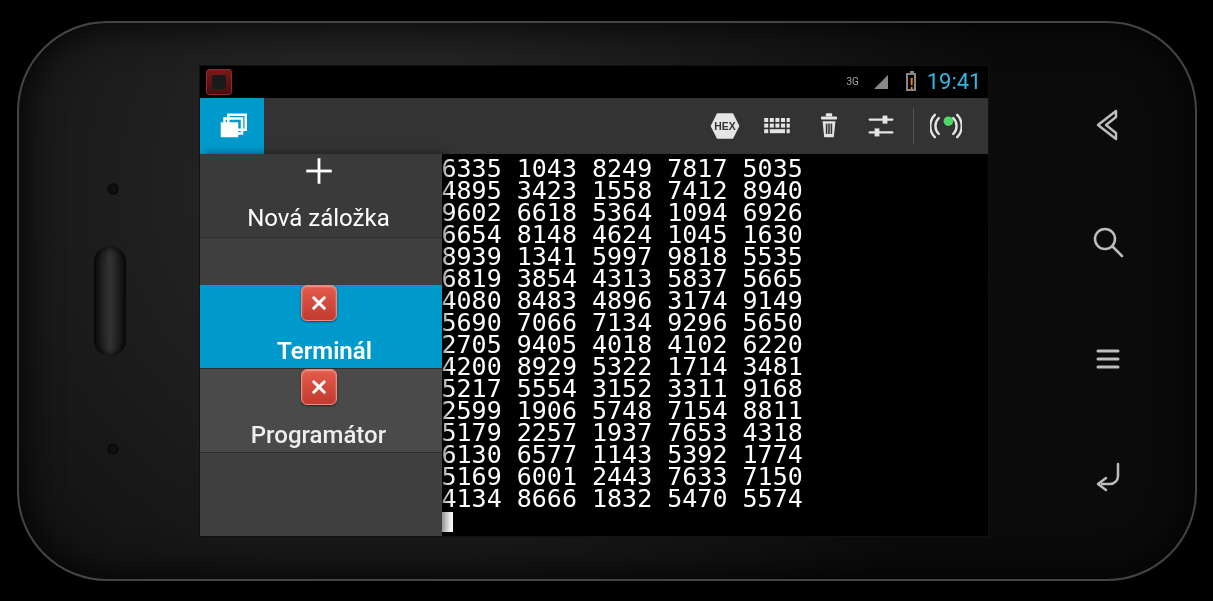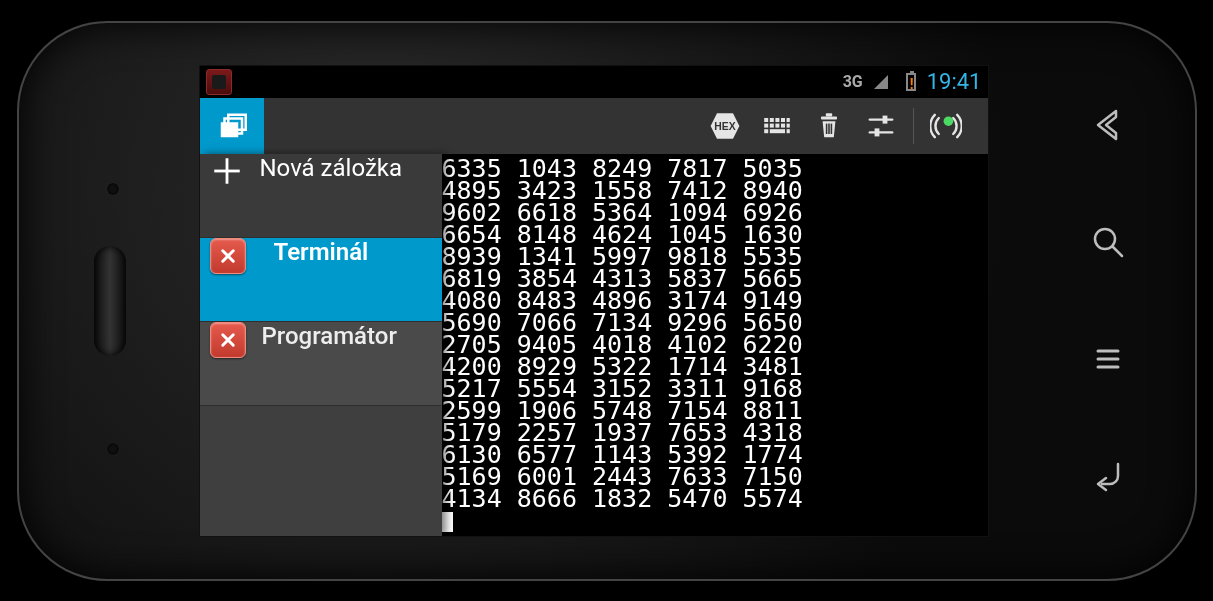--- a/index.html
+++ b/index.html
@@ -75,21 +75,21 @@
   }
   .statusbar .app-chip::before{
     content:"";
     position:absolute; inset:5px;
     background:#1a1a1a;
     border-radius:2px;
   }
   .statusbar .spacer { flex:1; }
   .statusbar .clock { color:#33b5e5; font-size: 22px; margin-left:6px; font-weight:400;}
   .st-icon { width:24px; height:24px; margin-left:4px; display:flex; align-items:center; justify-content:center;}
-  .sig-3g { font-size:16px; color:#aaa;font-weight:bold; }
+  .sig-3g { font-size:10px; color:#aaa; }
   .sig-tri {
     width:0; height:0;
     border-left:14px solid transparent;
     border-bottom:14px solid #888;
   }
   .batt {
     width:10px; height:18px; border:2px solid #888; position:relative; margin-left:4px;
   }
   .batt::before{ content:""; position:absolute; top:-4px; left:2px; width:4px; height:2px; background:#888;}
   .batt-warn{ position:absolute; left:2px; top:1px; font-size:14px; color:#ff7a00; font-weight:bold;}
@@ -117,30 +117,31 @@
   .main { flex:1; display:flex; position:relative; background:#000;}
   .sidebar {
     width: 242px;
     background: #3f3f3f;
     display:flex; flex-direction:column;
     box-shadow: 4px 0 8px rgba(0,0,0,0.5);
     z-index:2;
   }
   .tabitem {
     height: 84px;
-    display:flex; align-items:flex-start;
+    display:flex; align-items:center;
     padding: 0 14px 0 10px;
     gap: 16px;
     color:#fff;
     font-size:24px;
     border-bottom:1px solid #2e2e2e;
     background:#505050;
+    flex-direction:column;
   }
   .tabitem.newtab { background:#3a3a3a; }
-  .tabitem.active { background:#0099cc; }
+  .tabitem.active { background:#0099cc;margin-top:47px; }
   .tabitem.inactive { background:#4a4a4a; }
   .plus { width:34px; height:34px; display:flex; align-items:center; justify-content:center;}
   .plus svg { width:34px; height:34px; stroke:#fff; stroke-width:2;}
   .closebtn {
     width:36px; height:36px;
     background: linear-gradient(#e55b4d,#c23a2e);
     border-radius:6px;
     border:1px solid #f08a7d;
     display:flex; align-items:center; justify-content:center;
     box-shadow: inset 0 1px 2px rgba(255,255,255,0.4), 0 1px 2px rgba(0,0,0,0.5);

